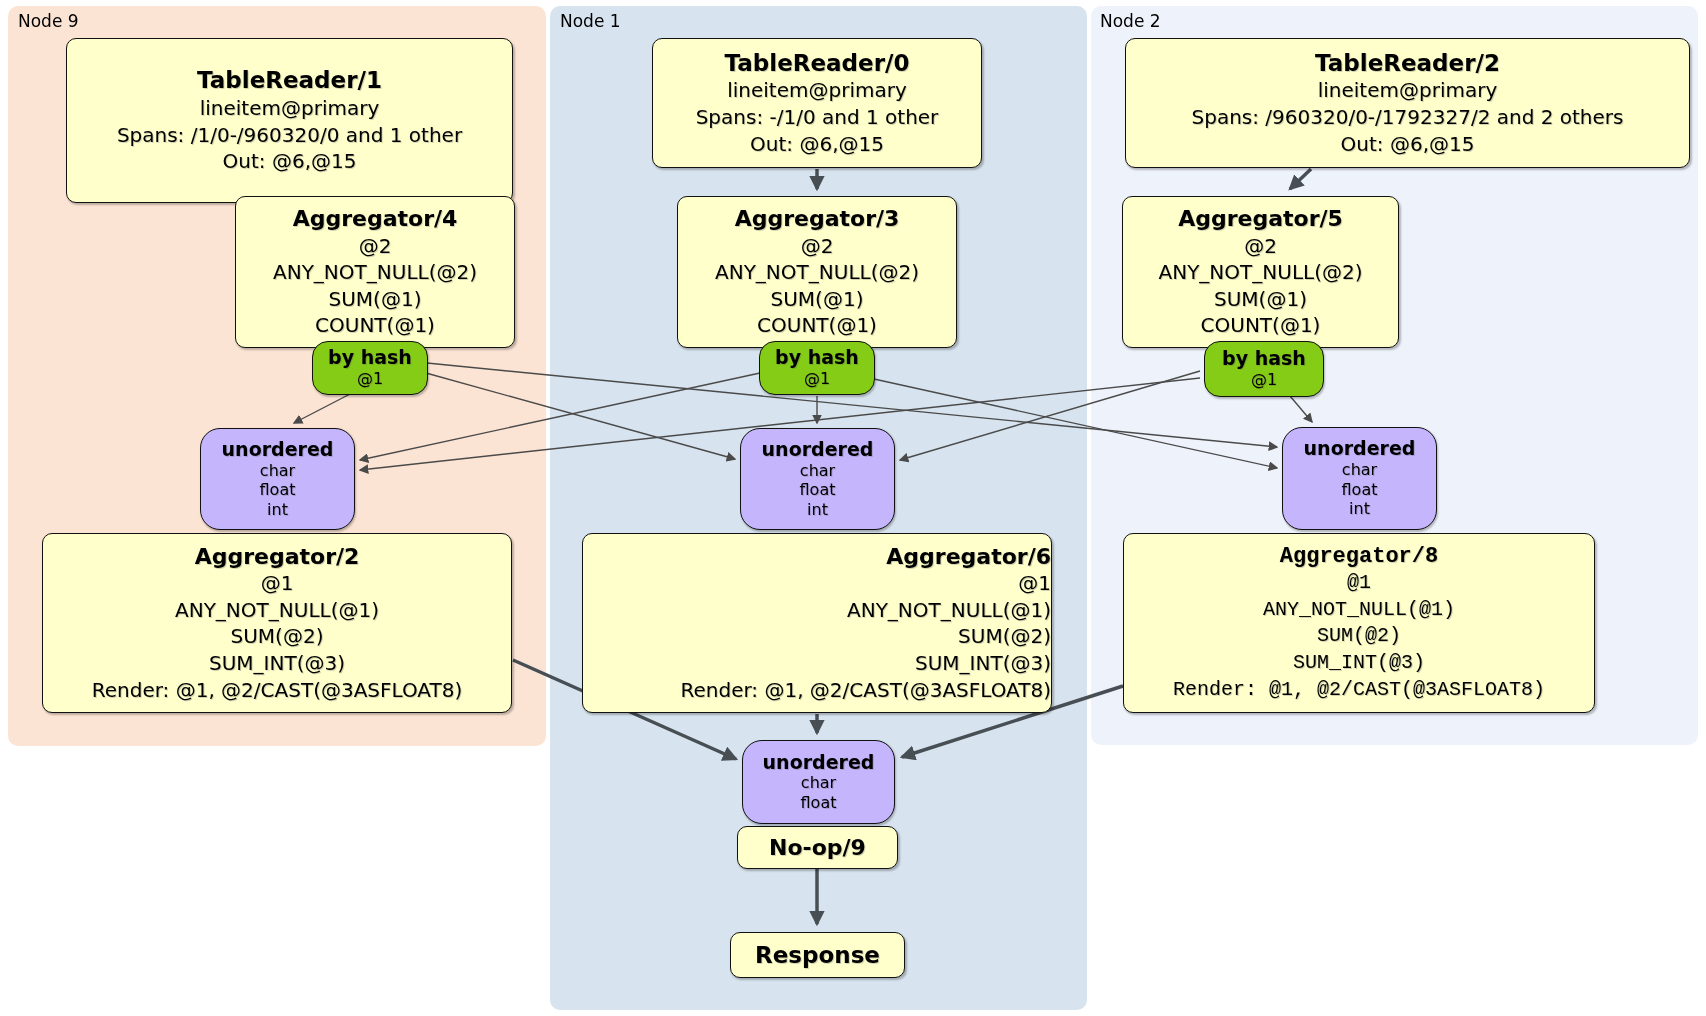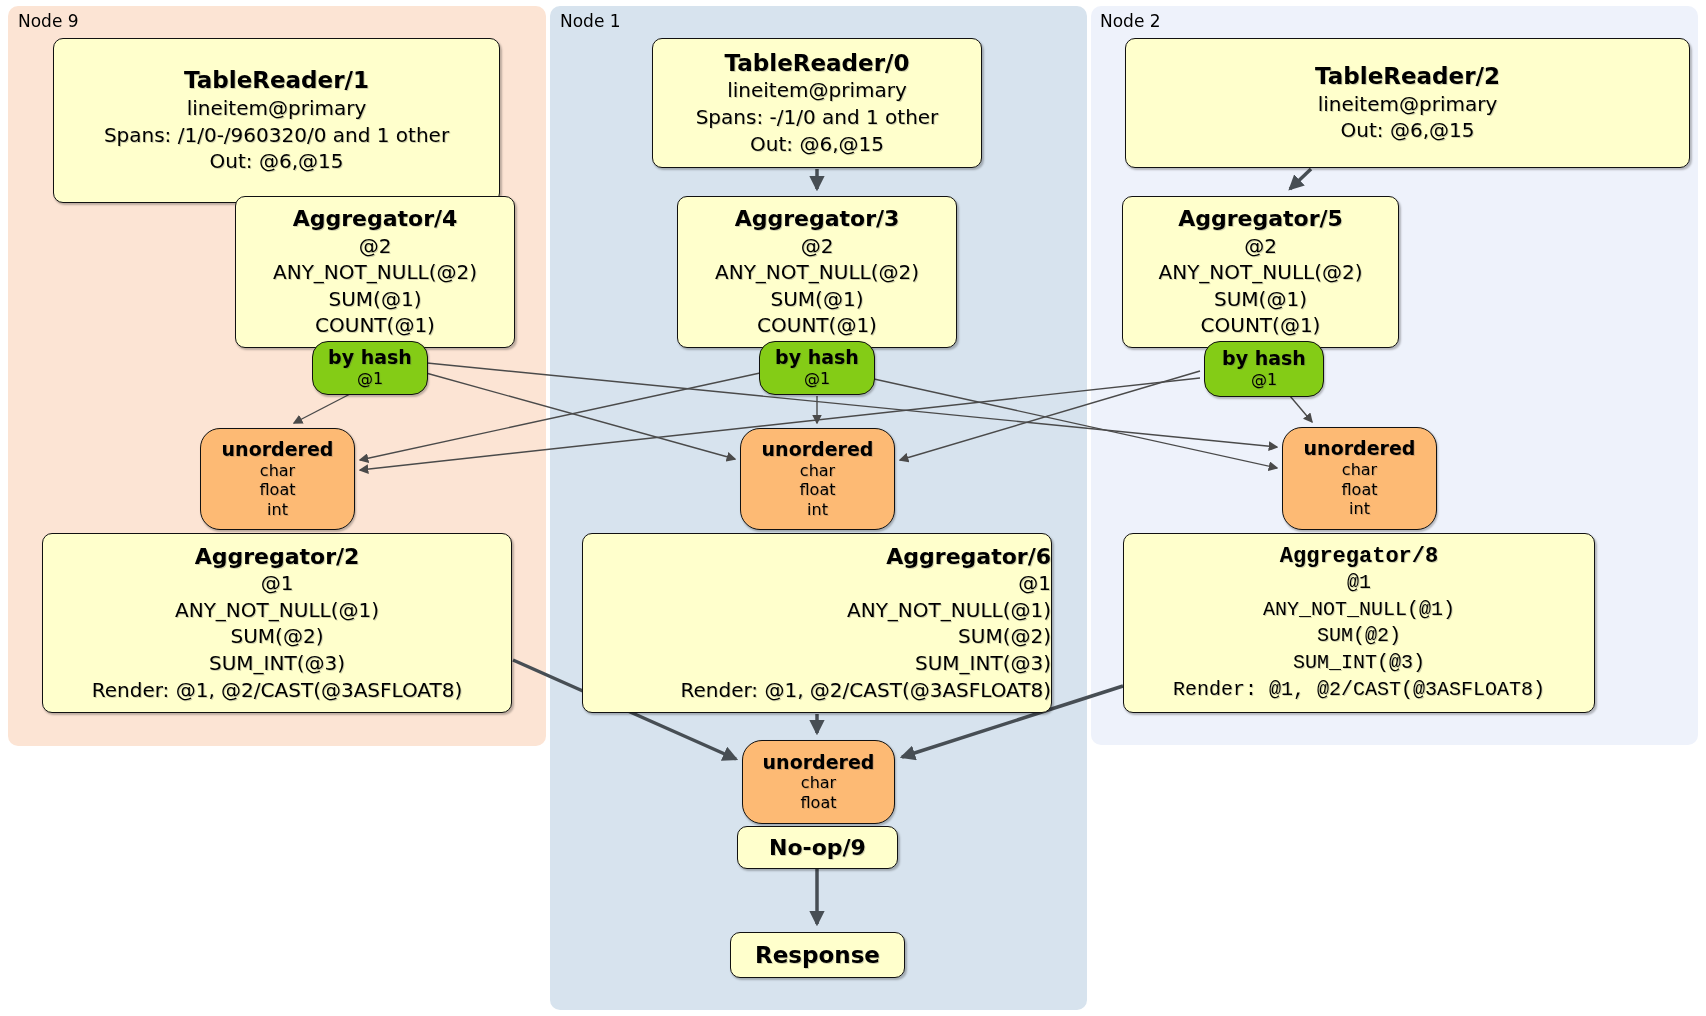--- a/index.html
+++ b/index.html
@@ -50,21 +50,21 @@
     background: #ffffcc;
     border-radius: 10px;
     box-shadow: 1.5px 2px 2px rgba(0,0,0,0.25);
   }
   .orange {
     background: #84cc16;
     border-radius: 16px;
     box-shadow: 1px 1.5px 2px rgba(0,0,0,0.25);
   }
   .blue {
-    background: #fdba74;
+    background: #c4b5fd;
     border-radius: 20px;
     box-shadow: 1px 1.5px 2px rgba(0,0,0,0.25);
   }
   .box-title {
     font-weight: bold;
     font-size: 22px;
     line-height: 1.25;
   }
   .box-line {
     font-size: 20px;
@@ -121,21 +121,21 @@
       <line x1="1290" y1="396" x2="1312" y2="422" marker-end="url(#arrow-small)"></line>
       <line x1="426" y1="373" x2="735" y2="459" marker-end="url(#arrow-small)"></line>
       <line x1="427" y1="363" x2="1277" y2="447" marker-end="url(#arrow-small)"></line>
       <line x1="760" y1="373" x2="360" y2="460" marker-end="url(#arrow-small)"></line>
       <line x1="874" y1="379" x2="1277" y2="468" marker-end="url(#arrow-small)"></line>
       <line x1="1200" y1="378" x2="360" y2="470" marker-end="url(#arrow-small)"></line>
       <line x1="1200" y1="371" x2="900" y2="460" marker-end="url(#arrow-small)"></line>
     </g>
   </svg>
 
-  <div class="box yellow big-title" style="left:53px; top:38px; width:447px; height:165px;">
+  <div class="box yellow big-title" style="left:66px; top:38px; width:447px; height:165px;">
     <div class="box-title">TableReader/1</div>
     <div class="box-line">lineitem@primary</div>
     <div class="box-line">Spans: /1/0-/960320/0 and 1 other</div>
     <div class="box-line">Out: @6,@15</div>
   </div>
 
   <div class="box yellow" style="left:235px; top:196px; width:280px; height:152px;">
     <div class="box-title">Aggregator/4</div>
     <div class="box-line">@2</div>
     <div class="box-line">ANY_NOT_NULL(@2)</div>
@@ -196,20 +196,21 @@
     <div class="box-line">@1</div>
     <div class="box-line">ANY_NOT_NULL(@1)</div>
     <div class="box-line">SUM(@2)</div>
     <div class="box-line">SUM_INT(@3)</div>
     <div class="box-line">Render: @1, @2/CAST(@3ASFLOAT8)</div>
   </div>
 
   <div class="box yellow big-title" style="left:1125px; top:38px; width:565px; height:130px;">
     <div class="box-title">TableReader/2</div>
     <div class="box-line">lineitem@primary</div>
+    <div class="box-line">Spans: /960320/0-/1792327/2 and 2 others</div>
     <div class="box-line">Out: @6,@15</div>
   </div>
 
   <div class="box yellow" style="left:1122px; top:196px; width:277px; height:152px;">
     <div class="box-title">Aggregator/5</div>
     <div class="box-line">@2</div>
     <div class="box-line">ANY_NOT_NULL(@2)</div>
     <div class="box-line">SUM(@1)</div>
     <div class="box-line">COUNT(@1)</div>
   </div>

